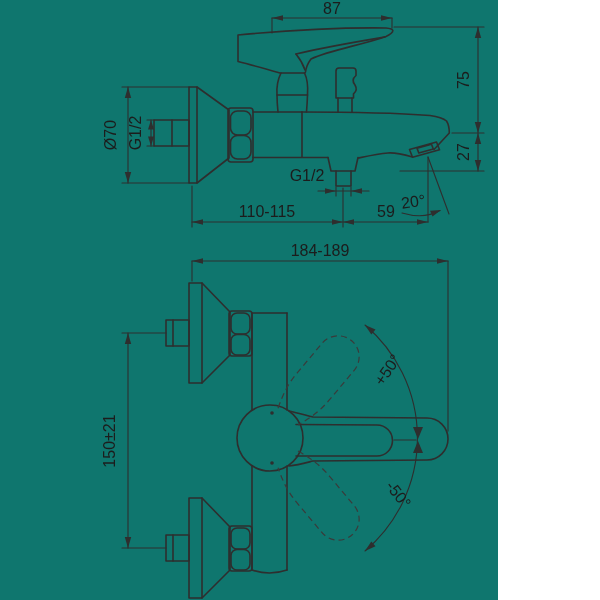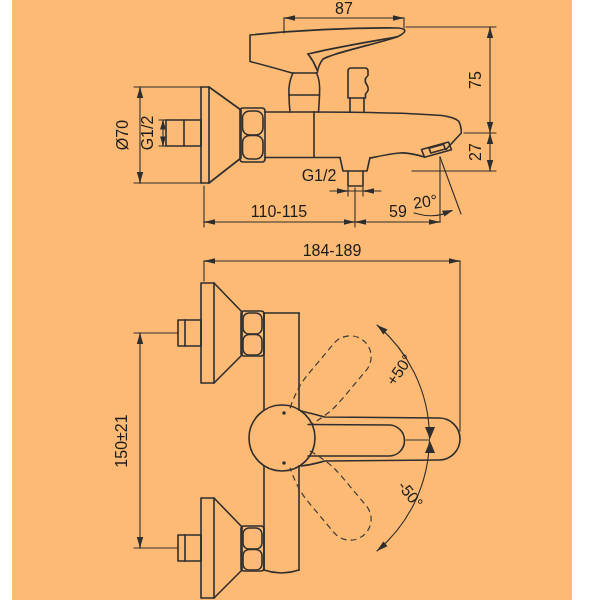--- a/index.html
+++ b/index.html
@@ -1,16 +1,16 @@
 <!DOCTYPE html>
 <html><head>
 <meta charset="utf-8">
 <style>
   html,body{margin:0;padding:0;background:#ffffff;}
-  .canvas{width:560px;height:600px;position:relative;background:#fdba74;font-family:"Liberation Sans",sans-serif;margin-left:12px;}
+  .canvas{width:498px;height:600px;position:relative;background:#0f766e;font-family:"Liberation Sans",sans-serif;}
   svg{display:block;}
   .part{fill:none;stroke:#2e2e2e;stroke-width:1.6;stroke-linejoin:round;stroke-linecap:round;}
   .thin{fill:none;stroke:#2e2e2e;stroke-width:1.1;stroke-linecap:round;}
   .dash{fill:none;stroke:#3a3a3a;stroke-width:1.2;stroke-dasharray:6 4;stroke-linejoin:round;}
   .arr{fill:#2e2e2e;stroke:none;}
   .dot{fill:#2e2e2e;stroke:none;}
   text{fill:#1c1c1c;font-size:16px;font-family:"Liberation Sans",sans-serif;}
   .mid{text-anchor:middle;}
 </style>
 </head>

